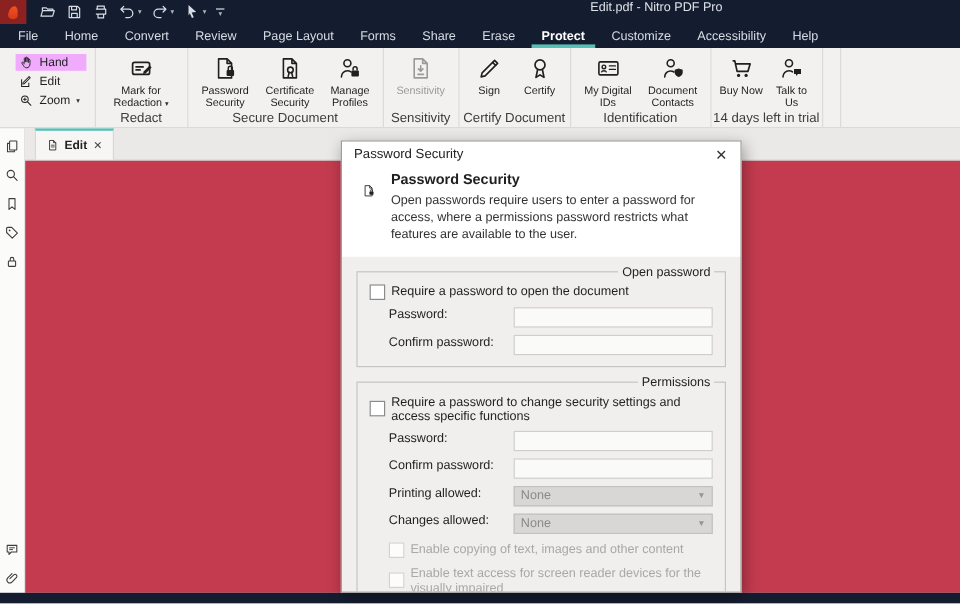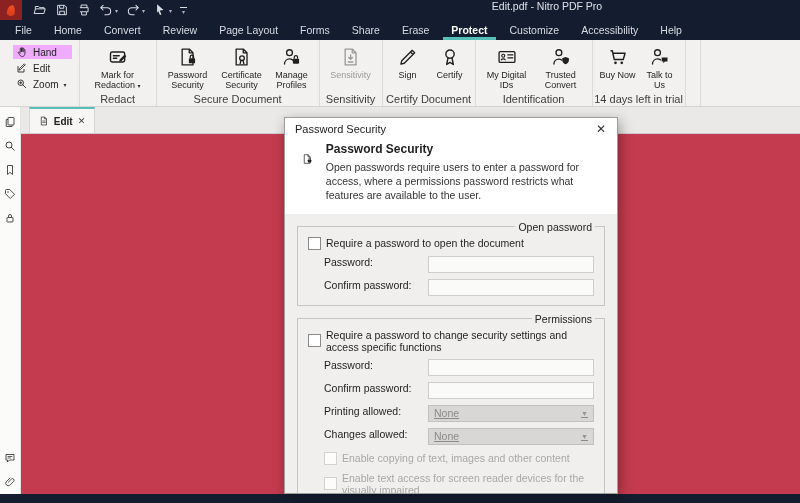--- a/index.html
+++ b/index.html
@@ -66,21 +66,21 @@
   fieldset { border:1px solid #c6c5c3; padding:2px 10px 9px; margin-bottom:7px; }
   legend { font-size:10.5px; color:#222; padding:0 3px; margin-left:1px;text-align:right; }
   .chk-row { display:flex; align-items:center; gap:5px; margin:2px 0 3px; }
   .chk-row.indent { margin-left:16px; margin-top:7px; }
   .chk { width:13px; height:13px; flex:0 0 13px; background:#fff; border:1px solid #8a8a8a; }
   .chk.disabled { border-color:#d3d2d0; background:#fcfcfb; }
   .chk-row.dis-label { color:#a9a8a6; }
   .frow { display:flex; align-items:flex-start; margin:6px 0 0 16px; }
   .frow .flabel { width:104px; flex:0 0 104px; }
   .tin { flex:1; height:17px; background:#fafaf9; border:1px solid #cfcecc; font:inherit; padding:0 4px; min-width:0; }
-  .sel { flex:1; height:17px; background:#d8d7d5; border:1px solid #c2c1bf; color:#8b8a88; display:flex; align-items:center; padding:0 5px;text-decoration:underline; }
+  .sel { flex:1; height:17px; background:#d8d7d5; border:1px solid #c2c1bf; color:#8b8a88; display:flex; align-items:center; padding:0 5px; }
   .sel .chev { margin-left:auto; font-size:7px; color:#96958f; }
 </style>
 </head>
 <body>
 
 <svg width="0" height="0" style="position:absolute">
   <defs>
     <symbol id="s-folder" viewBox="0 0 24 24">
         <path d="M2 18l2.2-8H21l-2.4 8z" fill="none" stroke="currentColor" stroke-width="1.7" stroke-linejoin="round"></path>
         <path d="M4 10V6h5.5l2 2H19v2" fill="none" stroke="currentColor" stroke-width="1.7" stroke-linejoin="round"></path>
@@ -364,21 +364,21 @@
       <div class="bigbtn w46">
           <svg class="i20">
             <use href="#s-idcard"></use>
           </svg>
           <span>My Digital IDs</span>
         </div>
       <div class="bigbtn w46">
           <svg class="i20">
             <use href="#s-user-shield"></use>
           </svg>
-          <span>Trusted Convert</span>
+          <span>Document Contacts</span>
         </div>
       <div class="rgroup-label">Identification</div>
     </div>
 
     <div class="rgroup">
       <div class="bigbtn w34">
           <svg class="i20">
             <use href="#s-cart"></use>
           </svg>
           <span>Buy Now</span>

